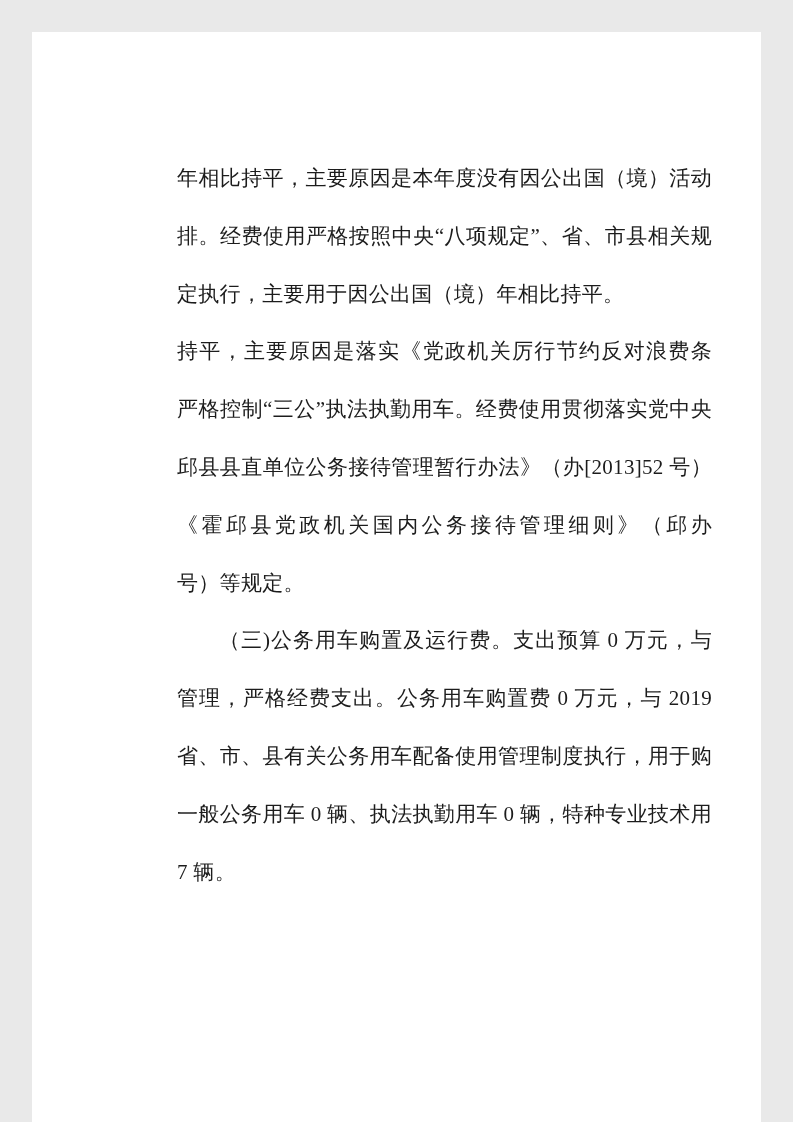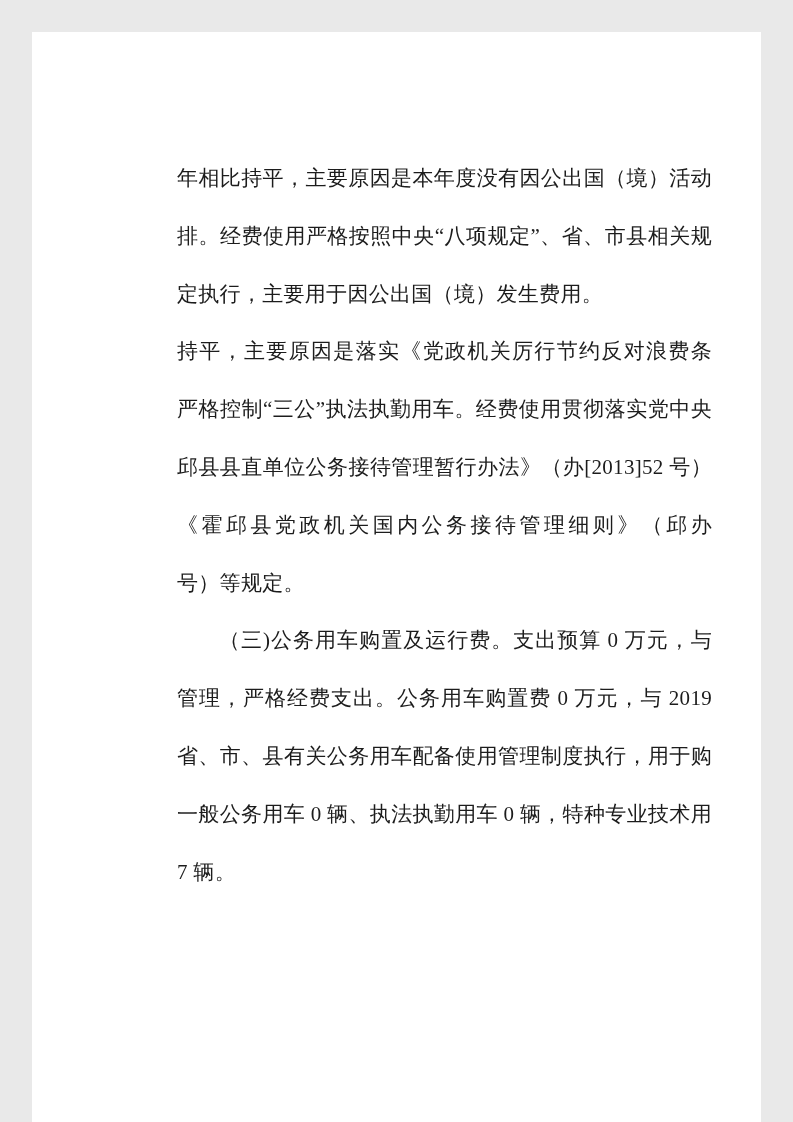--- a/index.html
+++ b/index.html
@@ -40,21 +40,21 @@
 </style>
 </head>
 <body>
 
 <div class="page">
   <div class="text-block">
 
     <div class="para">
       <div class="line fill">年相比持平，主要原因是本年度没有因公出国（境）活动安</div>
       <div class="line fill">排。经费使用严格按照中央“八项规定”、省、市县相关规</div>
-      <div class="line">定执行，主要用于因公出国（境）发生费用。</div>
+      <div class="line">定执行，主要用于因公出国（境）年相比持平。</div>
     </div>
 
     <div class="para">
       <div class="line fill">持平，主要原因是落实《党政机关厉行节约反对浪费条例》，</div>
       <div class="line fill">严格控制“三公”执法执勤用车。经费使用贯彻落实党中央</div>
       <div class="line fill">邱县县直单位公务接待管理暂行办法》（办[2013]52 号）和</div>
       <div class="line fill">《霍邱县党政机关国内公务接待管理细则》（邱办[2015]3</div>
       <div class="line">号）等规定。</div>
     </div>
 

